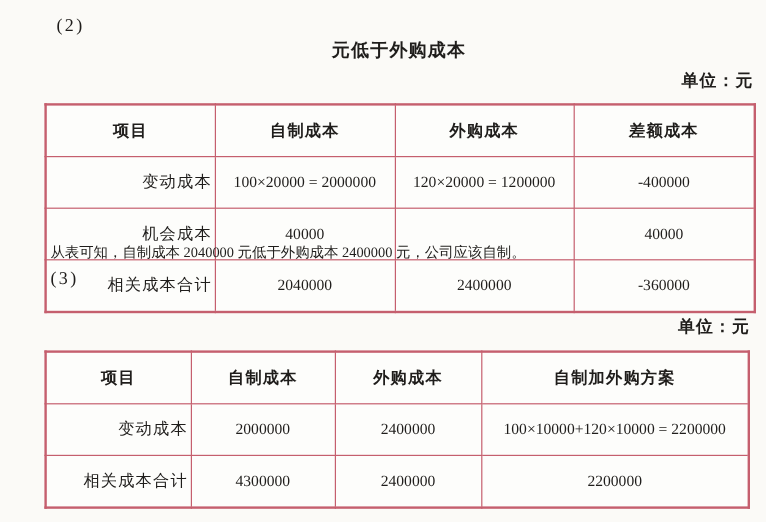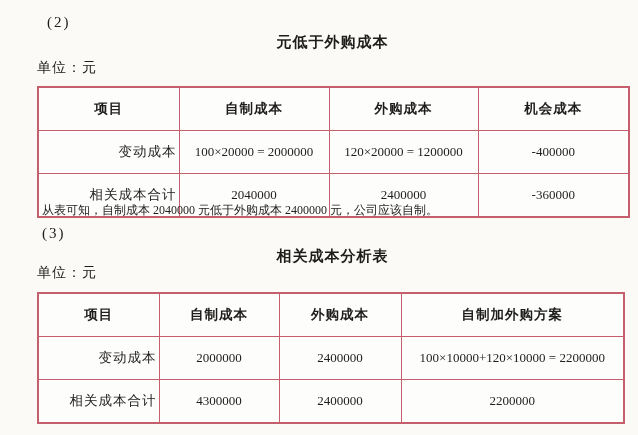--- a/index.html
+++ b/index.html
@@ -20,21 +20,23 @@
   }
   .table-title {
     font-family: "Liberation Sans", sans-serif;
     font-weight: bold;
     font-size: 15px;
     text-align: center;
     letter-spacing: 1px;
   }
   .unit-label {
     font-size: 14px;
+    text-align: right;
     letter-spacing: 1px;
+    font-weight: bold;
   }
   .note-text {
     font-size: 12px;
   }
 
   table.cost-table {
     border-collapse: collapse;
     table-layout: fixed;
     border: 2px solid #c55f6e;
     background: #fdfdfb;
@@ -93,44 +95,49 @@
       <col style="width:141px">
         <col style="width:150px">
         <col style="width:149px">
         <col style="width:151px">
     </colgroup>
     <thead>
       <tr class="hdr">
         <th>项目</th>
         <th>自制成本</th>
         <th>外购成本</th>
-        <th>机会成本</th>
+        <th>差额成本</th>
       </tr>
     </thead>
     <tbody>
       <tr class="data">
         <td class="row-label">变动成本</td>
         <td>100×20000 = 2000000</td>
         <td>120×20000 = 1200000</td>
         <td>-400000</td>
+      </tr>
+      <tr class="data">
+        <td class="row-label">机会成本</td>
+        <td>40000</td>
+        <td></td>
+        <td>40000</td>
       </tr>
       <tr class="data">
         <td class="row-label">相关成本合计</td>
         <td>2040000</td>
         <td>2400000</td>
         <td>-360000</td>
       </tr>
     </tbody>
   </table>
 
   <div id="note" class="abs note-text">从表可知，自制成本 2040000 元低于外购成本 2400000 元，公司应该自制。</div>
 
   <div id="section3" class="abs section-label">(3)</div>
 
-  <div id="title2" class="abs table-title">相关成本分析表</div>
 
   <div id="unit2" class="abs unit-label">单位：元</div>
 
   <table id="table2" class="abs cost-table">
     <colgroup>
       <col style="width:121px">
         <col style="width:120px">
         <col style="width:122px">
         <col style="width:223px">
     </colgroup>

